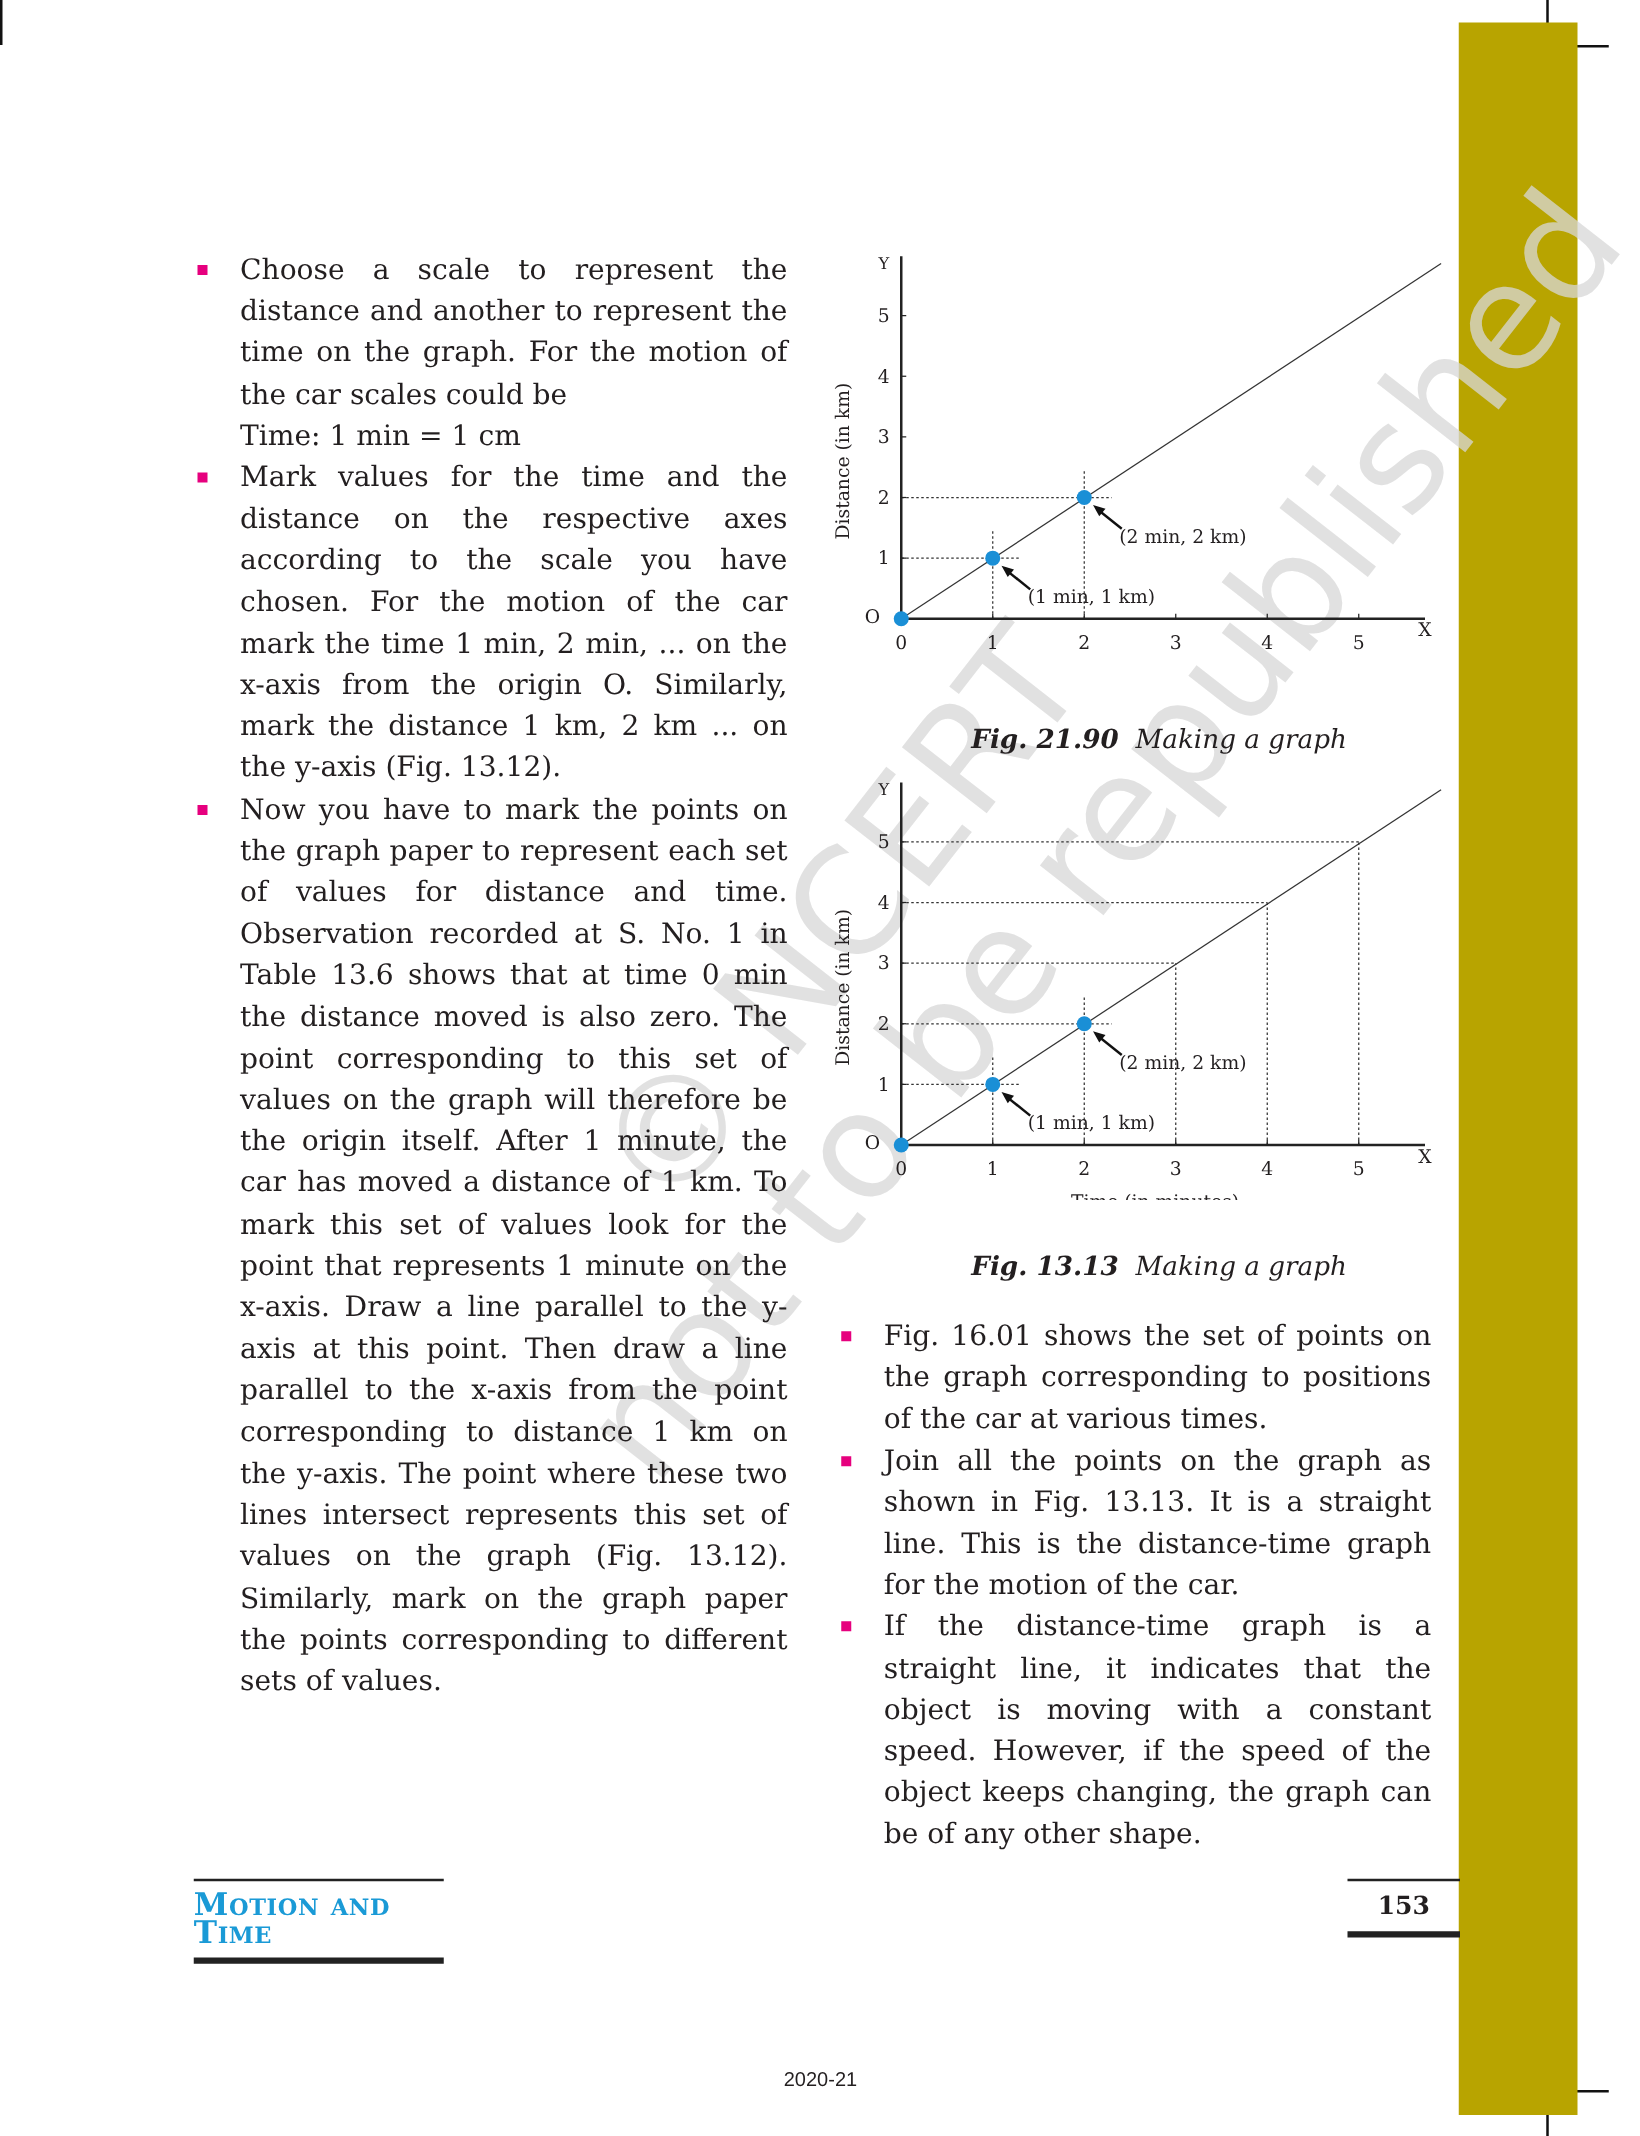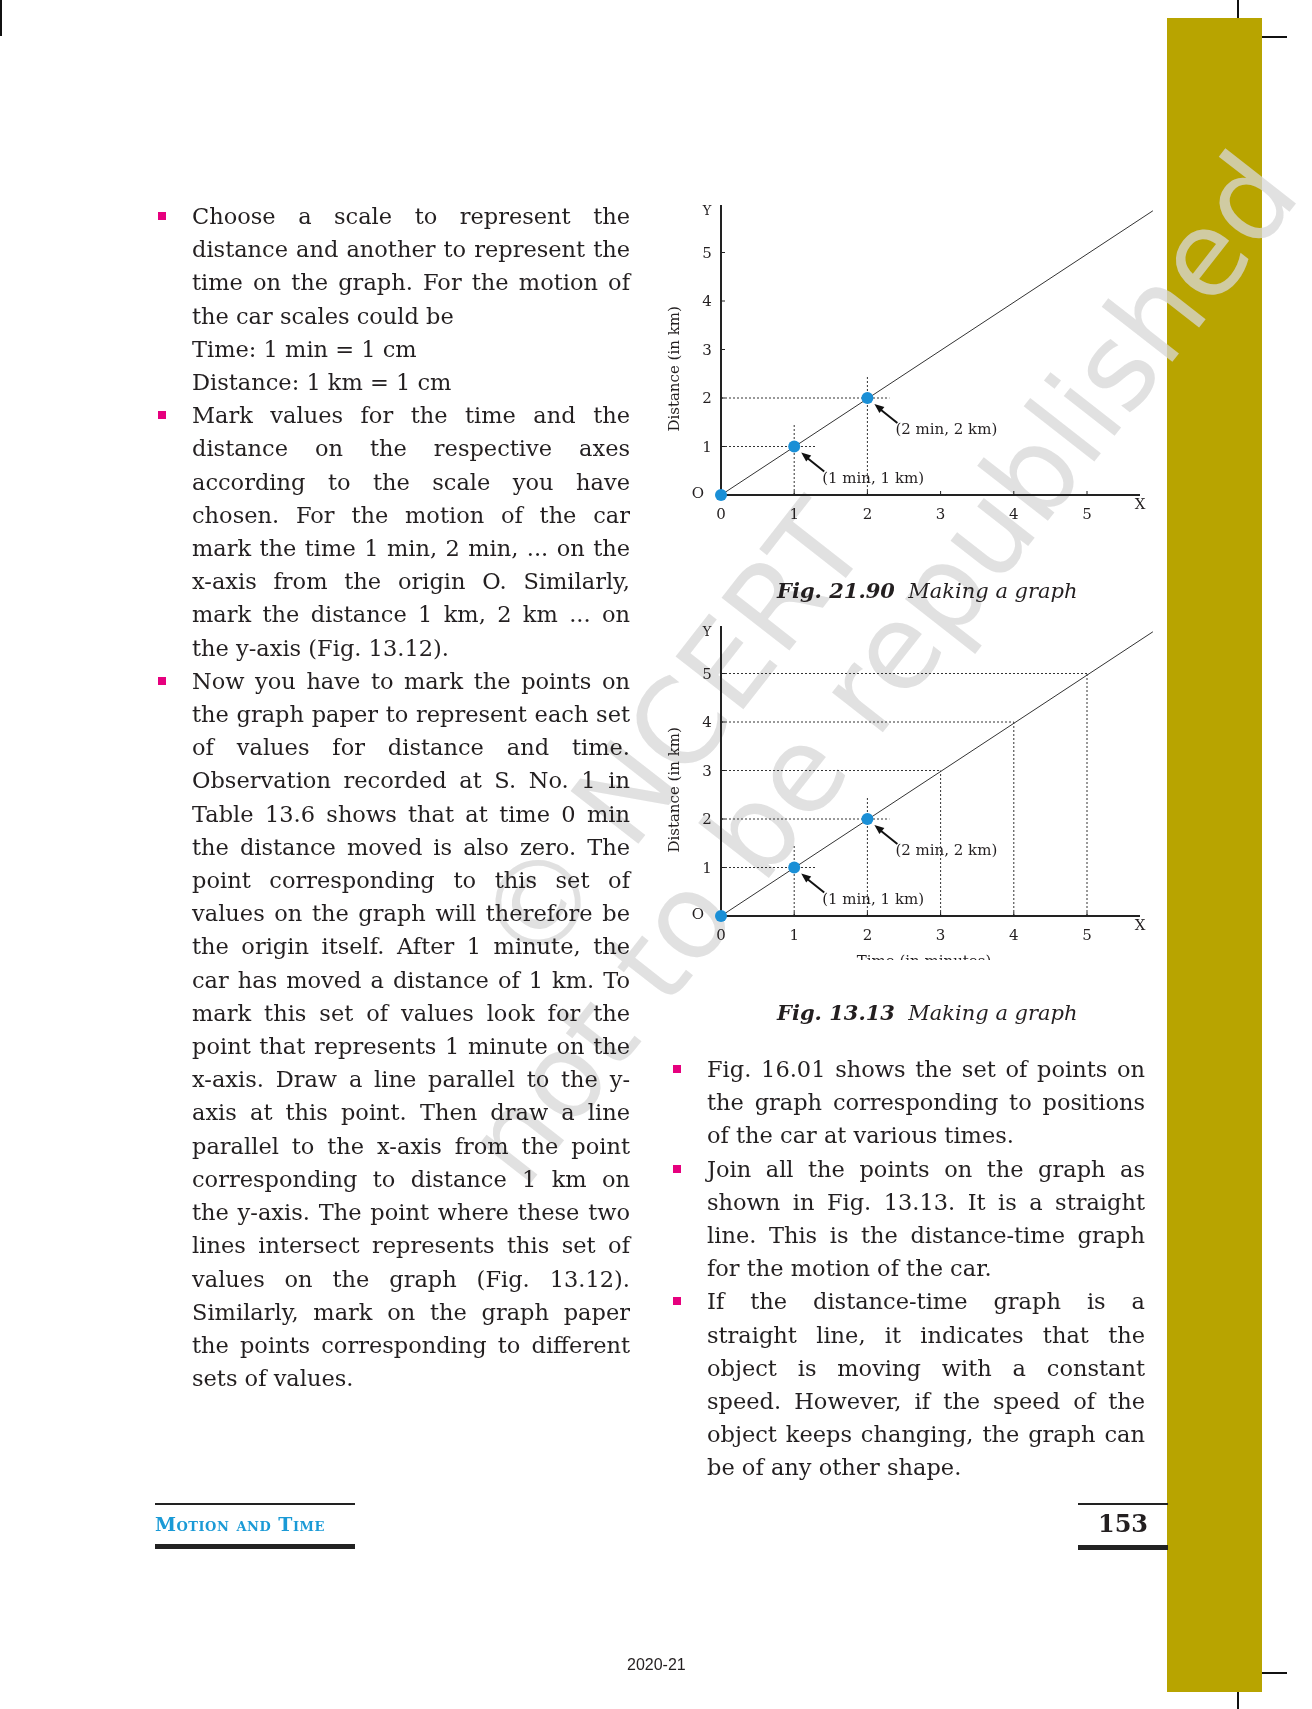--- a/index.html
+++ b/index.html
@@ -17,25 +17,25 @@
                transform-origin:center; color:#d8d8d8; opacity:0.75; font-family:"DejaVu Sans", sans-serif;
                font-size:118px; line-height:124px; white-space:nowrap; pointer-events:none; text-align:center; }
   .chart { position:absolute; left:660px; width:520px; }
   .chart svg text { font-family:"DejaVu Serif", serif; fill:#231f20; }
   .caption { position:absolute; font-size:21px; font-family:"DejaVu Serif", serif; white-space:nowrap; }
   .caption b { font-style:italic; font-weight:bold; }
   .caption i { font-style:italic; }
   .footer-left { position:absolute; left:155px; top:1503px; width:200px; }
   .footer-left .rule-top { height:2px; background:#222; }
   .footer-left .rule-bot { height:5px; background:#222; margin-top:9px; }
-  .chapter { font-variant:small-caps; font-weight:bold; font-size:19px; letter-spacing:0.5px; margin-top:8px; line-height:22px; }
+  .chapter { font-variant:small-caps; font-weight:bold; font-size:25px; letter-spacing:0.5px; margin-top:8px; line-height:22px; }
   .footer-right { position:absolute; left:1078px; top:1503px; width:90px; }
   .footer-right .rule-top { height:2px; background:#222; }
   .footer-right .rule-bot { height:5px; background:#222; margin-top:9px; }
-  .pagenum { font-weight:bold; font-size:24px; text-align:center; margin-top:7px; line-height:24px; }
+  .pagenum { font-weight:bold; font-size:20px; text-align:center; margin-top:7px; line-height:24px; }
   .year { position:absolute; left:627px; top:1656px; font-family:"Liberation Sans", sans-serif; font-size:16px; }
 </style>
 </head>
 <body>
 
 <div class="crop" style="left:0;top:0;width:2px;height:36px;"></div>
 <div class="crop" style="left:1237px;top:0;width:2px;height:38px;"></div>
 <div class="crop" style="left:1237px;top:36px;width:50px;height:2px;"></div>
 <div class="crop" style="left:1237px;top:1672px;width:50px;height:2px;"></div>
 <div class="crop" style="left:1237px;top:1672px;width:2px;height:37px;"></div>
@@ -44,21 +44,20 @@
 
 <div class="watermark">
   <div>© NCERT</div>
   <div>not to be republished</div>
 </div>
 
 <div class="col left-col">
   <div class="bullet">
     <p>Choose a scale to represent the distance and another to represent the time on the graph. For the motion of the car scales could be</p>
     <p style="text-align:right">Time: 1 min = 1 cm</p>
-    <p style="text-align:left">Distance: 1 km = 1 cm</p>
   </div>
   <div class="bullet">
     <p>Mark values for the time and the distance on the respective axes according to the scale you have chosen. For the motion of the car mark the time 1 min, 2 min, ... on the x-axis from the origin O. Similarly, mark the distance 1 km, 2 km ... on the y-axis (Fig. 13.12).</p>
   </div>
   <div class="bullet">
     <p>Now you have to mark the points on the graph paper to represent each set of values for distance and time. Observation recorded at S. No. 1 in Table 13.6 shows that at time 0 min the distance moved is also zero. The point corresponding to this set of values on the graph will therefore be the origin itself. After 1 minute, the car has moved a distance of 1 km. To mark this set of values look for the point that represents 1 minute on the x-axis. Draw a line parallel to the y-axis at this point. Then draw a line parallel to the x-axis from the point corresponding to distance 1 km on the y-axis. The point where these two lines intersect represents this set of values on the graph (Fig. 13.12). Similarly, mark on the graph paper the points corresponding to different sets of values.</p>
   </div>
 </div>
 
 <div class="chart" id="chart0" style="top:190px;height:420px;">

